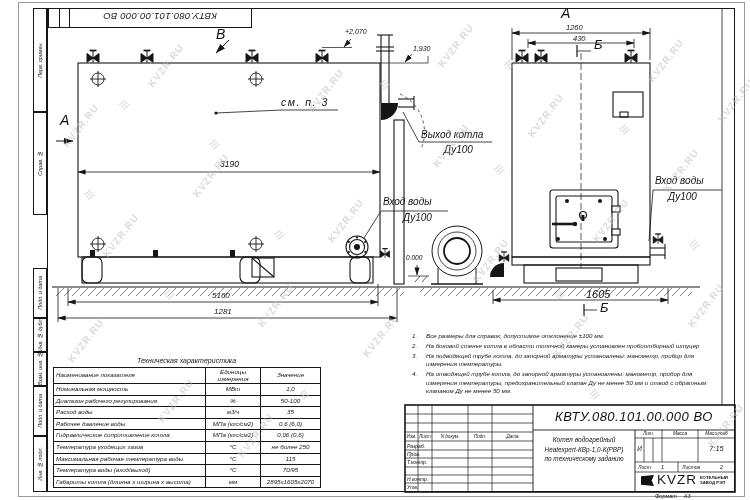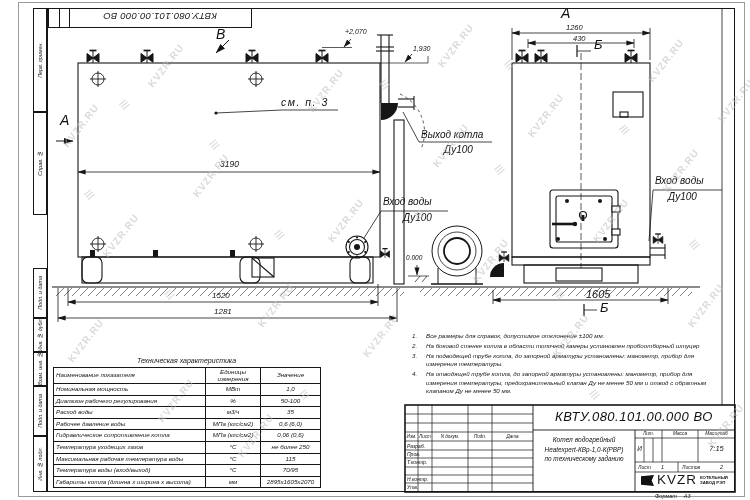--- a/index.html
+++ b/index.html
@@ -305,21 +305,21 @@
       <line x1="635" y1="472" x2="735" y2="472" stroke-width="0.7"></line>
     </g>
   </svg>
 
   <div class="lbl" style="left:60px;top:112px;font-size:14px">А</div>
   <div class="lbl" style="left:216px;top:26px;font-size:14px">В</div>
   <div class="lbl" style="left:281px;top:96px;font-size:10.5px;letter-spacing:1.5px">см. п. 3</div>
   <div class="lbl" style="left:345px;top:28px;font-size:7px">+2,070</div>
   <div class="lbl" style="left:413px;top:45px;font-size:7px">1,930</div>
   <div class="lbl" style="left:220px;top:159px;font-size:8.5px">3190</div>
-  <div class="lbl" style="left:212px;top:291px;font-size:8px">1520</div>
+  <div class="lbl" style="left:212px;top:291px;font-size:8px">5160</div>
   <div class="lbl" style="left:214px;top:307px;font-size:8px">1281</div>
   <div class="lbl" style="left:421px;top:129px;font-size:10px">Выход котла</div>
   <div class="lbl" style="left:444px;top:144px;font-size:10px">Ду100</div>
   <div class="lbl" style="left:383px;top:196px;font-size:10px">Вход воды</div>
   <div class="lbl" style="left:403px;top:212px;font-size:10px">Ду100</div>
   <div class="lbl" style="left:406px;top:254px;font-size:6.5px">0.000</div>
   <div class="lbl" style="left:561px;top:5px;font-size:14px">А</div>
   <div class="lbl" style="left:566px;top:23px;font-size:7.5px">1260</div>
   <div class="lbl" style="left:573px;top:34px;font-size:7.5px">430</div>
   <div class="lbl" style="left:594px;top:37px;font-size:13px">Б</div>

